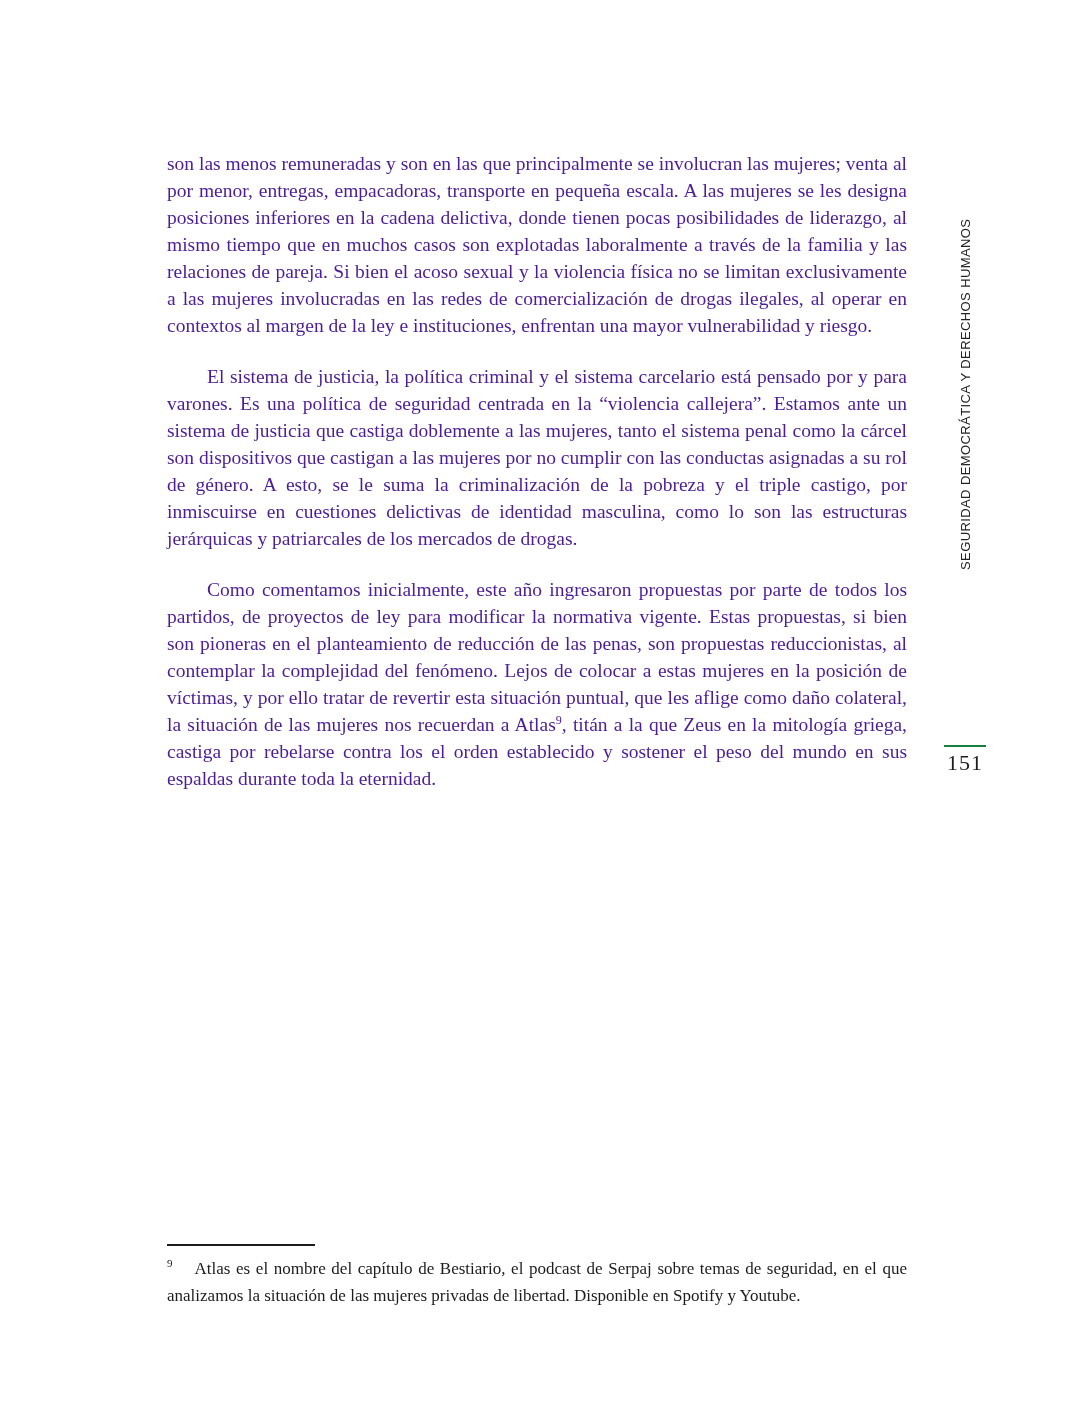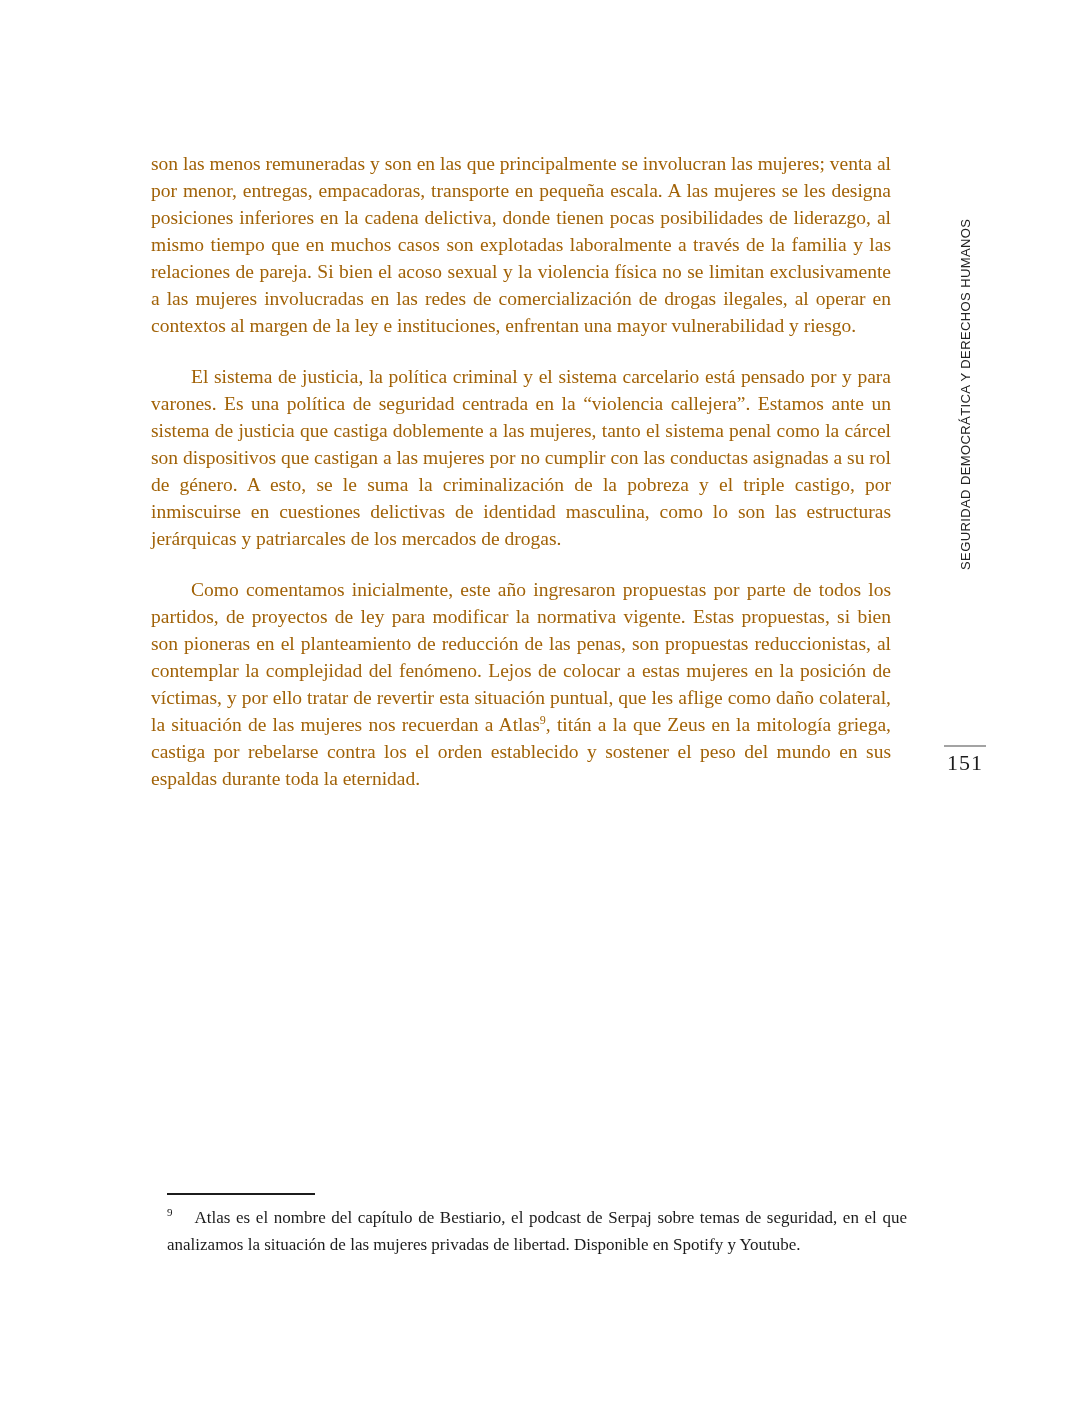--- a/index.html
+++ b/index.html
@@ -10,27 +10,27 @@
     width: 1069px;
     height: 1409px;
     background: #ffffff;
     overflow: hidden;
     font-family: "Liberation Serif", serif;
     color: #1c1c1c;
   }
 
   .body-text {
     position: absolute;
-    left: 151px;
+    left: 167px;
     top: 150px;
     width: 740px;
     font-size: 19.5px;
     line-height: 27px;
     text-align: justify;
-    color: #a16207;
+    color: #4c1d95;
   }
 
   .body-text p { margin: 0; }
   .body-text p + p { margin-top: 12px; }
   .body-text p.indented { text-indent: 40px; margin-top: 24px; }
 
   .footnote-ref {
     font-size: 12px;
     line-height: 0;
     vertical-align: super;
@@ -51,32 +51,32 @@
     white-space: nowrap;
     display: flex;
     align-items: center;
   }
 
   .page-number {
     position: absolute;
     left: 944px;
     top: 745px;
     width: 42px;
-    border-top: 2px solid #a3a3a3;
+    border-top: 2px solid #15803d;
     padding-top: 3px;
     text-align: center;
     font-size: 22px;
     letter-spacing: 1px;
     color: #1c1c1c;
   }
 
   .footnote {
     position: absolute;
     left: 167px;
-    top: 1193px;
+    top: 1244px;
     width: 740px;
   }
 
   .footnote-rule {
     width: 148px;
     height: 0;
     border-top: 2px solid #1c1c1c;
     margin-bottom: 9px;
   }
 

